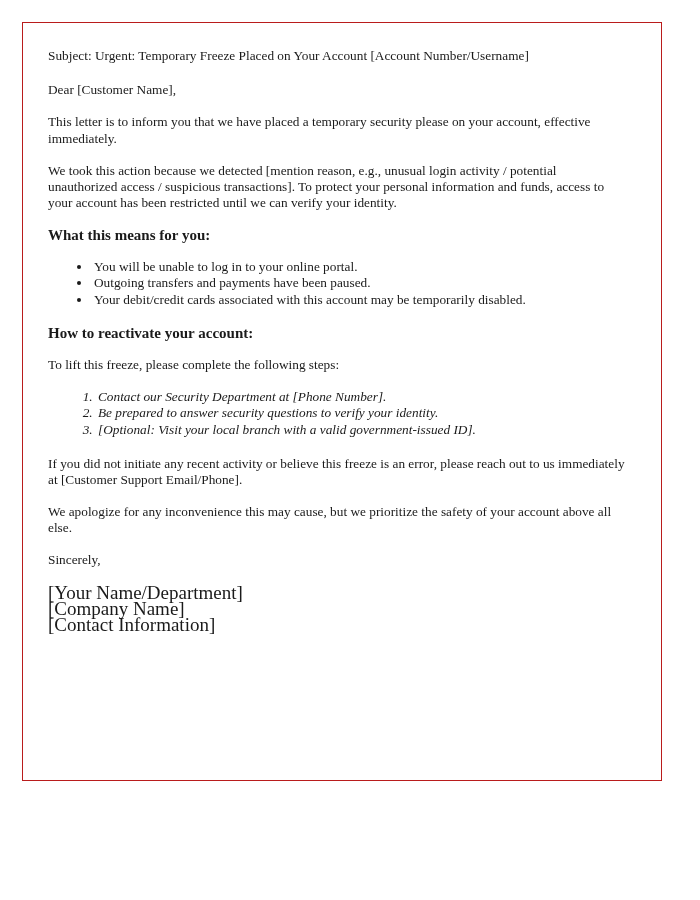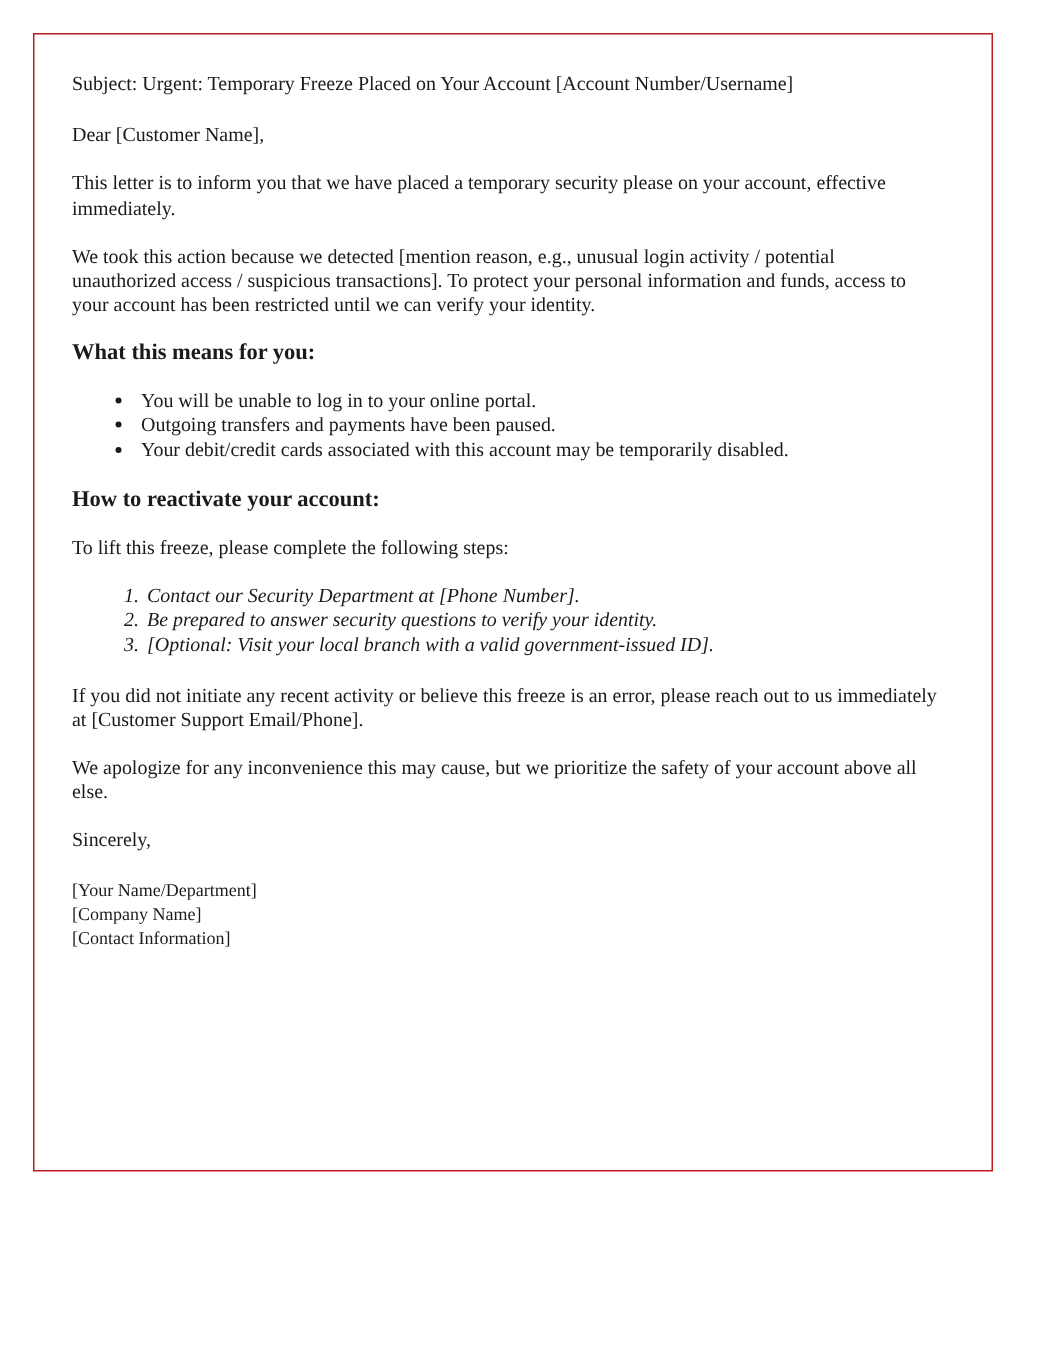--- a/index.html
+++ b/index.html
@@ -82,21 +82,21 @@
   }
 
   .signoff {
     margin: 0 0 16px 0;
     font-size: 13.3px;
     line-height: 16.2px;
   }
 
   .signature-block {
     margin: 0;
-    font-size: 12px;
+    font-size: 19px;
     line-height: 16.4px;
   }
   .signature-block .sig-line {
     display: block;
   }
 </style>
 </head>
 <body>
 
 <div class="page">

